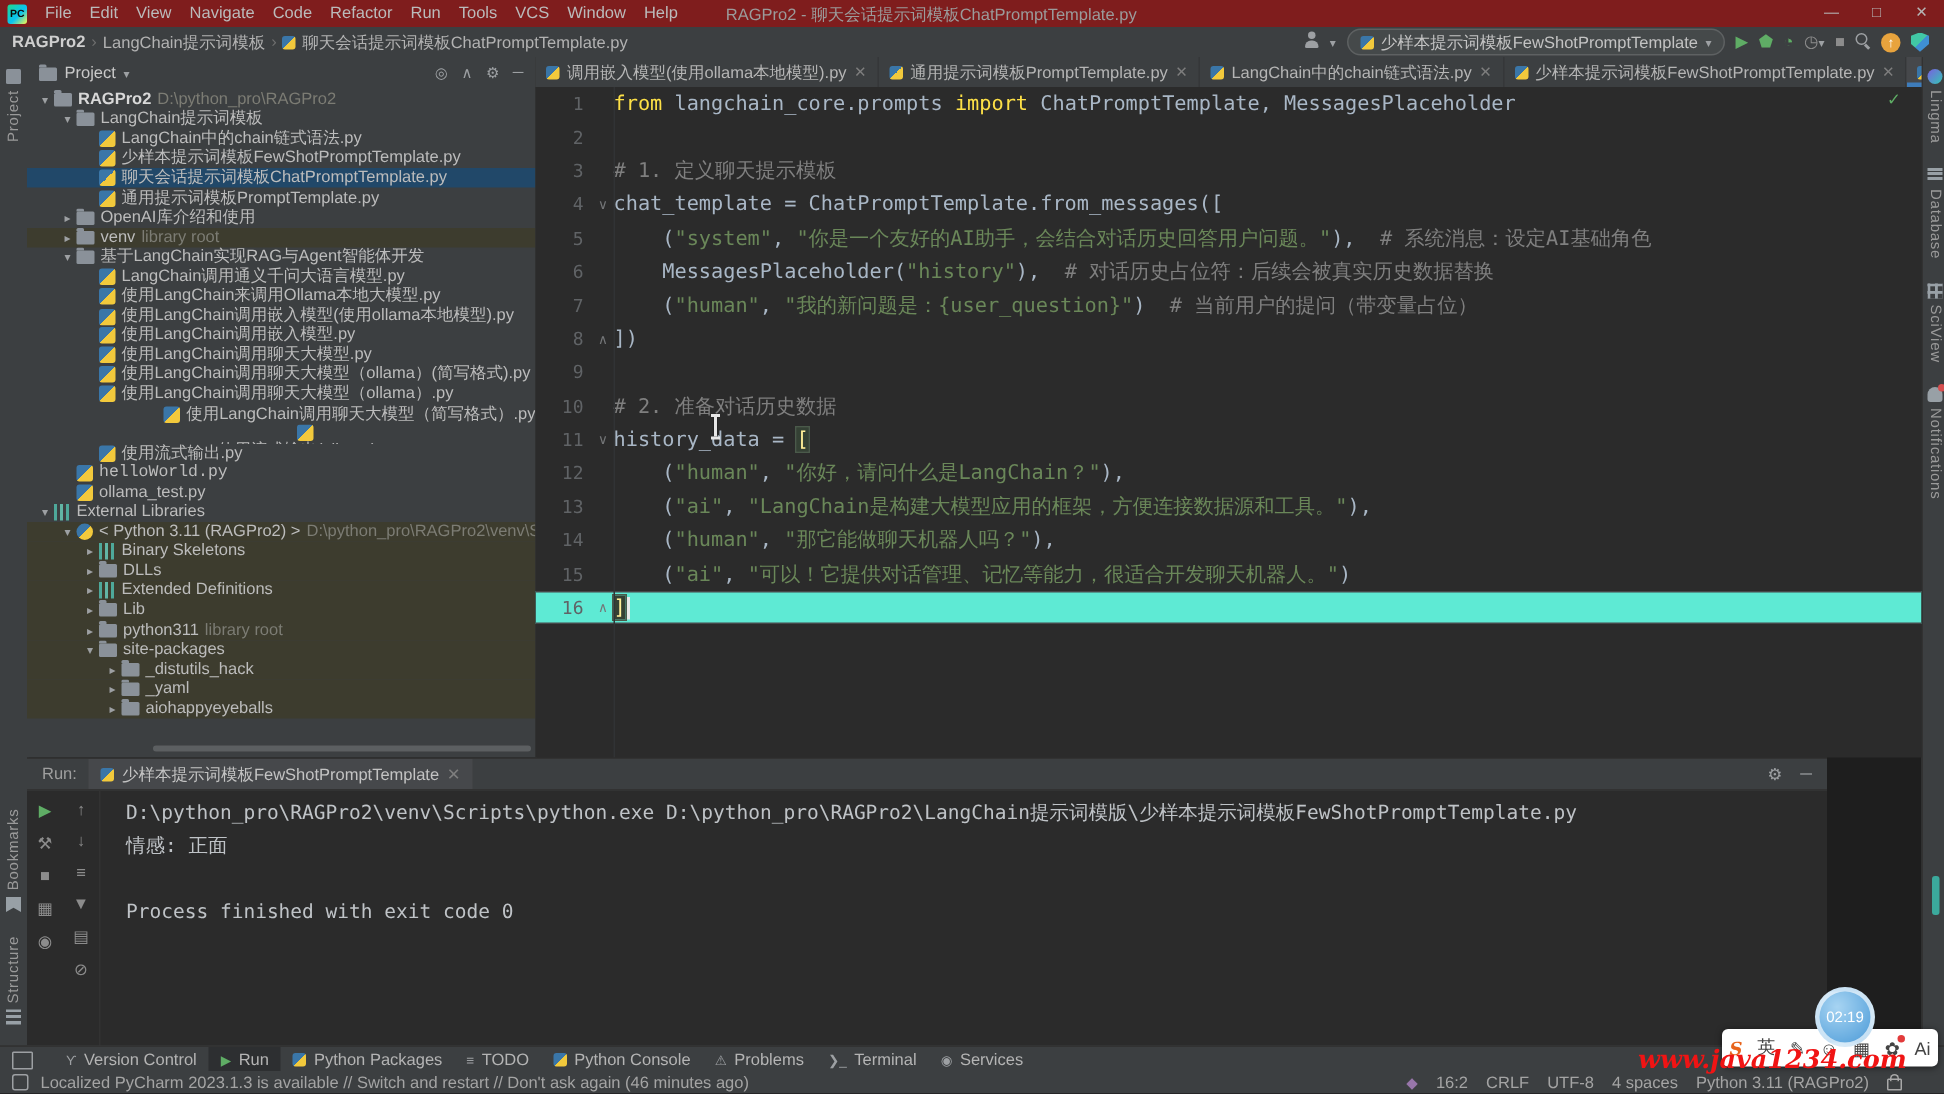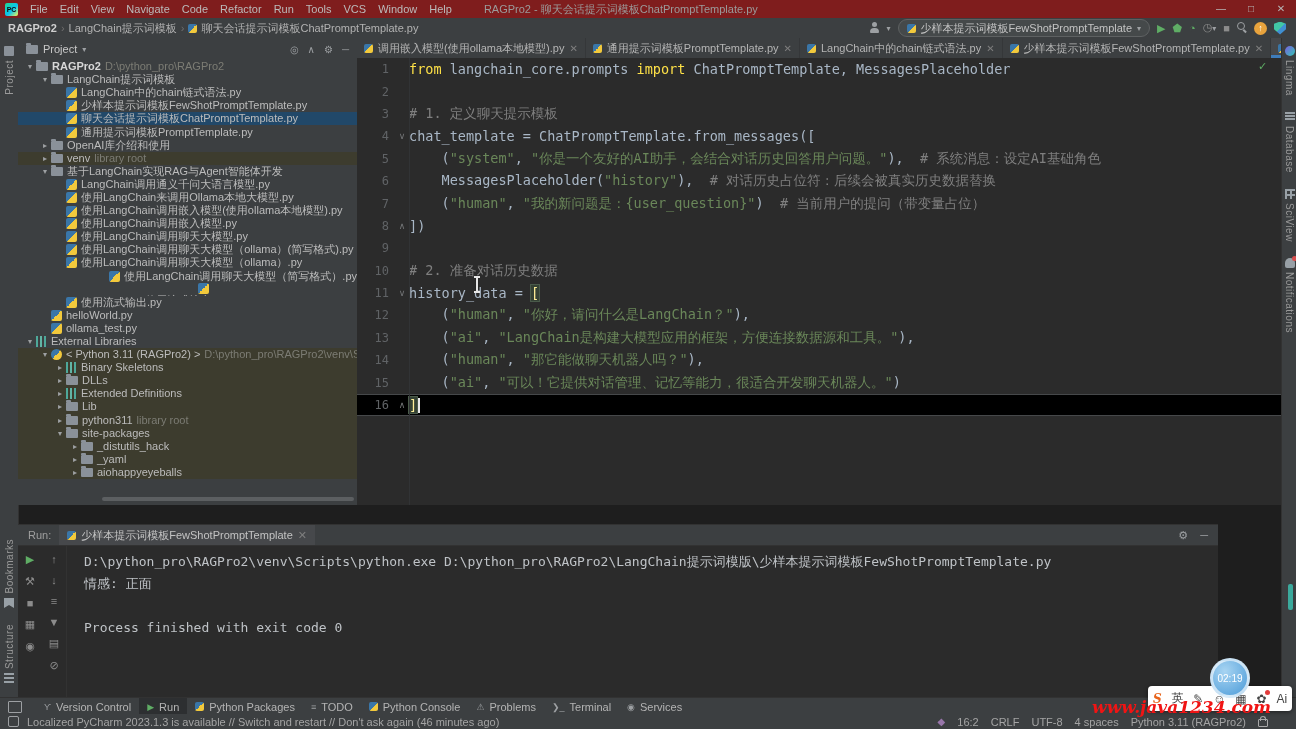--- a/index.html
+++ b/index.html
@@ -94,35 +94,35 @@
   #tabbar{left:357px;top:38px;width:924px;height:20px;background:#3c3f41;
           border-bottom:1px solid #323232;display:flex;align-items:stretch;font-size:11px;overflow:hidden}
   .tab{display:flex;align-items:center;gap:5px;padding:0 7px;color:#b5b5b5;border-right:1px solid #353739;white-space:nowrap}
   .tab .close{color:#7e7e7e;font-size:10px}
   .tab.active{background:#46484b;color:#d6d6d6;box-shadow:inset 0 -3px 0 #3e7cba}
 
   
   #editor{left:357px;top:58px;width:924px;height:447px;background:#2b2b2b;overflow:hidden}
   #gutter-line{left:409px;top:58px;width:1px;height:447px;background:#313335}
   .cline{display:flex;align-items:center;height:22.4px;position:relative}
-  .cline.cur{background:#000000;box-shadow:inset 0 1px 0 #46484a, inset 0 -1px 0 #46484a}
+  .cline.cur{background:#5eead4;box-shadow:inset 0 1px 0 #46484a, inset 0 -1px 0 #46484a}
   .lnum{width:32px;flex:none;text-align:right;padding-right:6px;color:#606366;
         font:12px "DejaVu Sans Mono",monospace}
   .fold{width:14px;flex:none;color:#747678;font-size:9px;text-align:center}
   .ctext{font:13.5px "DejaVu Sans Mono","DejaVu Sans",monospace;white-space:pre;color:#a9b7c6}
   .c-k{color:#fde047}.c-d{color:#a9b7c6}.c-s{color:#6a8759}.c-c{color:#7f7f7f}
   .c-b{color:#ffef98;background:#344134;outline:1px solid #4a5a4a}
   .caret{display:inline-block;width:2px;height:15px;background:#e8e8e8;vertical-align:middle;margin-left:1px}
   #inspect-ok{left:1258px;top:60px;color:#5fad65;font-size:11px}
   #mouse-ibeam{left:476px;top:278px;width:2px;height:13px;background:#e6e6e6;box-shadow:0 0 0 .5px #222}
   #mouse-ibeam::before,#mouse-ibeam::after{content:"";position:absolute;left:-2px;width:6px;height:2px;background:#e6e6e6}
   #mouse-ibeam::before{top:-2px}#mouse-ibeam::after{bottom:-2px}
 
   
-  #run-panel{left:18px;top:524px;width:1200px;height:192px;background:#2b2b2b;border-top:1px solid #323232}
+  #run-panel{left:18px;top:505px;width:1200px;height:192px;background:#2b2b2b;border-top:1px solid #323232}
   #run-header{height:20px;background:#3c3f41;border-bottom:1px solid #323232;display:flex;align-items:center;font-size:11px}
   #run-label{color:#9f9f9f;margin:0 8px 0 10px}
   #run-tab{display:flex;align-items:center;gap:5px;background:#46484b;height:20px;padding:0 8px;color:#c3c3c3}
   #run-header-right{margin-left:auto;display:flex;gap:12px;margin-right:10px;color:#9da0a3;font-size:11px}
   #run-tools-a{left:0;top:20px;width:24px;height:172px;display:flex;flex-direction:column;align-items:center;gap:9px;padding-top:8px;position:absolute;font-size:11px;color:#8c8c8c}
   #run-tools-b{left:24px;top:20px;width:24px;height:172px;display:flex;flex-direction:column;align-items:center;gap:9px;padding-top:8px;position:absolute;font-size:11px;color:#8c8c8c;border-right:1px solid #323232}
   #console{position:absolute;left:66px;top:26px;right:10px;font:13px "DejaVu Sans Mono","DejaVu Sans",monospace;color:#bfc3c7}
   .conline{height:22px;line-height:22px;white-space:pre}
 
   
@@ -351,21 +351,21 @@
       <div class="trow" style="padding-left: 36px; flex-direction: column;">
         <span class="tchev"></span>
         <span class="ipy ticon"></span>
         <span class="tlabel">使用流式输出(ollama).py</span>
       </div>
       <div class="trow" style="padding-left: 36px;">
         <span class="tchev"></span>
         <span class="ipy ticon"></span>
         <span class="tlabel">使用流式输出.py</span>
       </div>
-      <div class="trow" style="padding-left: 21px;">
+      <div class="trow" style="padding-left: 21px; font-family: Liberation Mono, monospace;">
         <span class="tchev"></span>
         <span class="ipy ticon"></span>
         <span class="tlabel">helloWorld.py</span>
       </div>
       <div class="trow" style="padding-left: 21px;">
         <span class="tchev"></span>
         <span class="ipy ticon"></span>
         <span class="tlabel">ollama_test.py</span>
       </div>
       <div class="trow" style="padding-left: 6px;">

